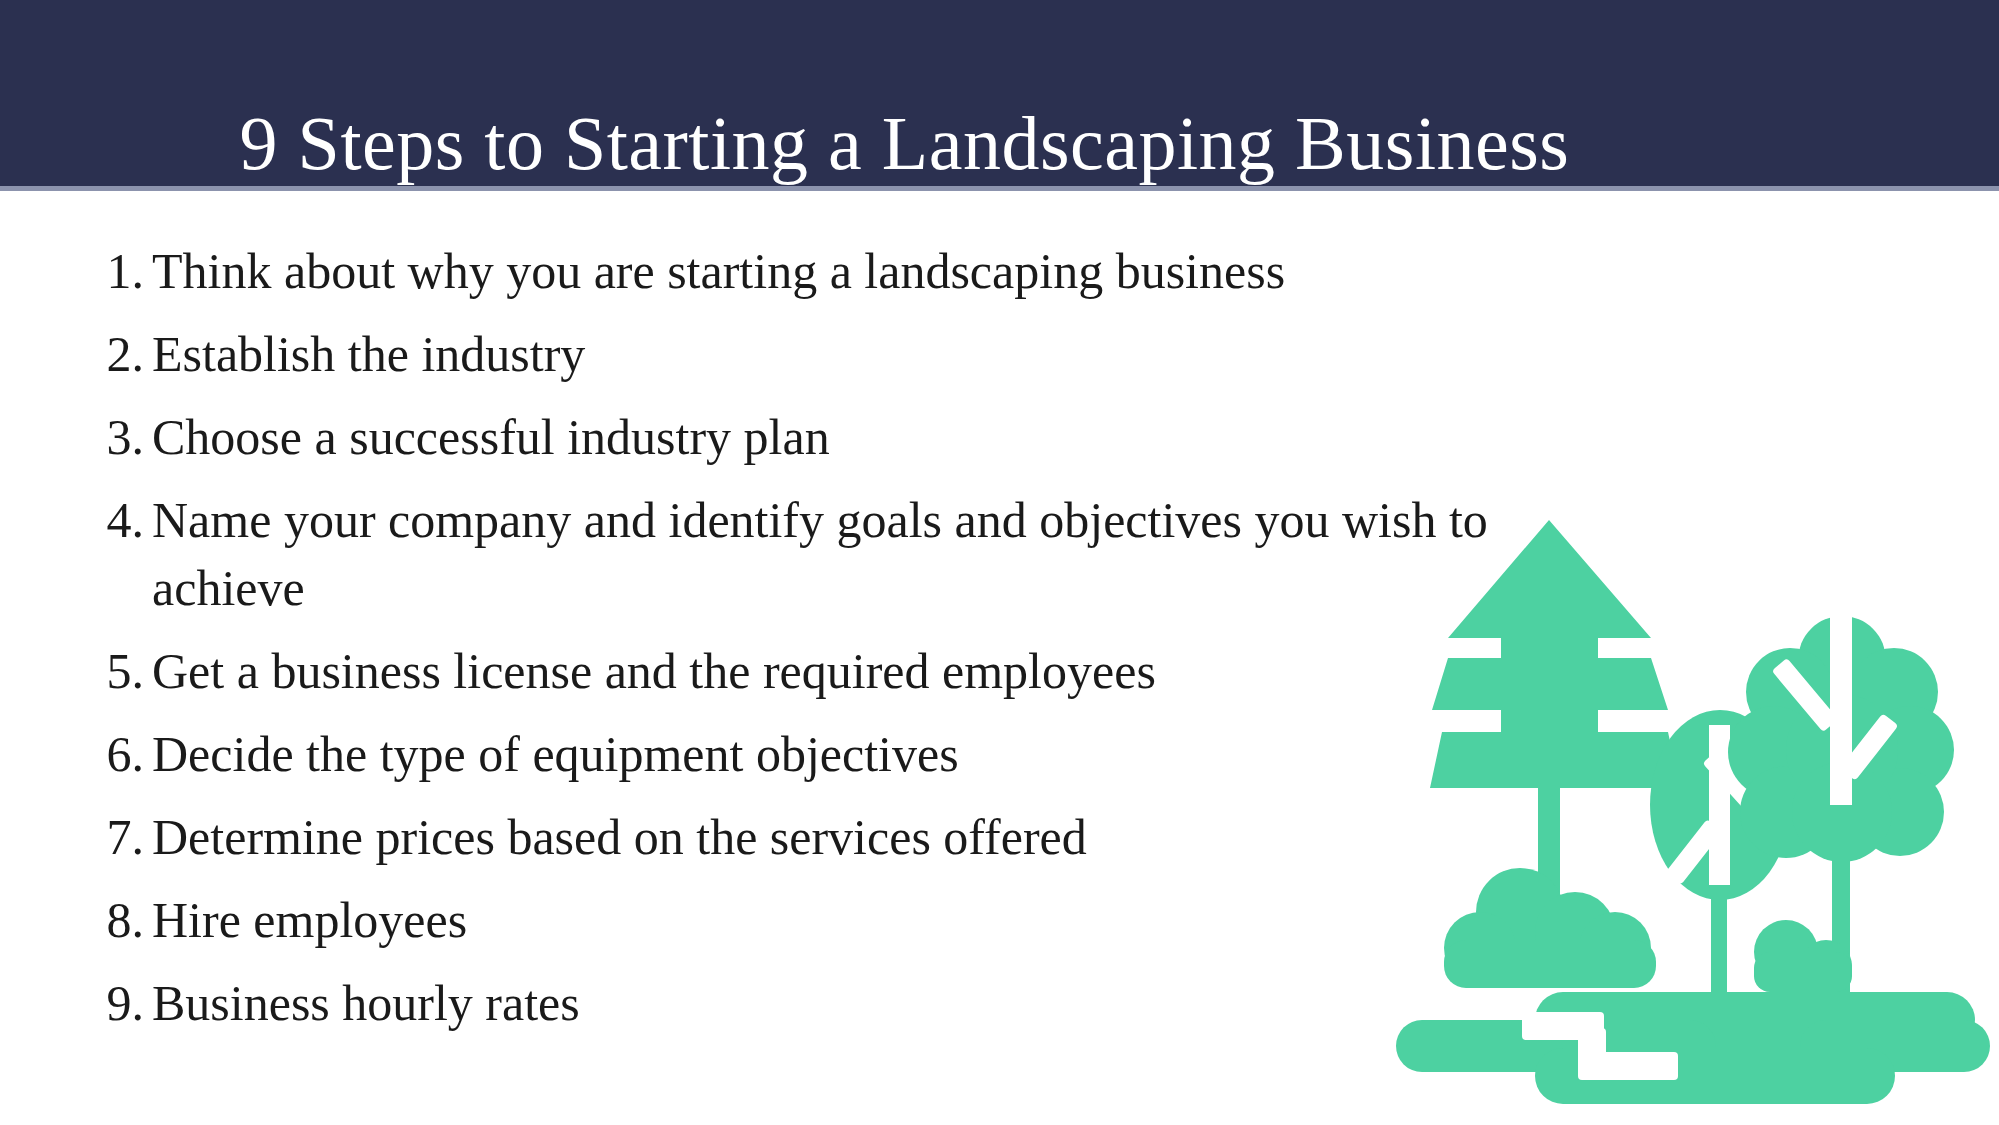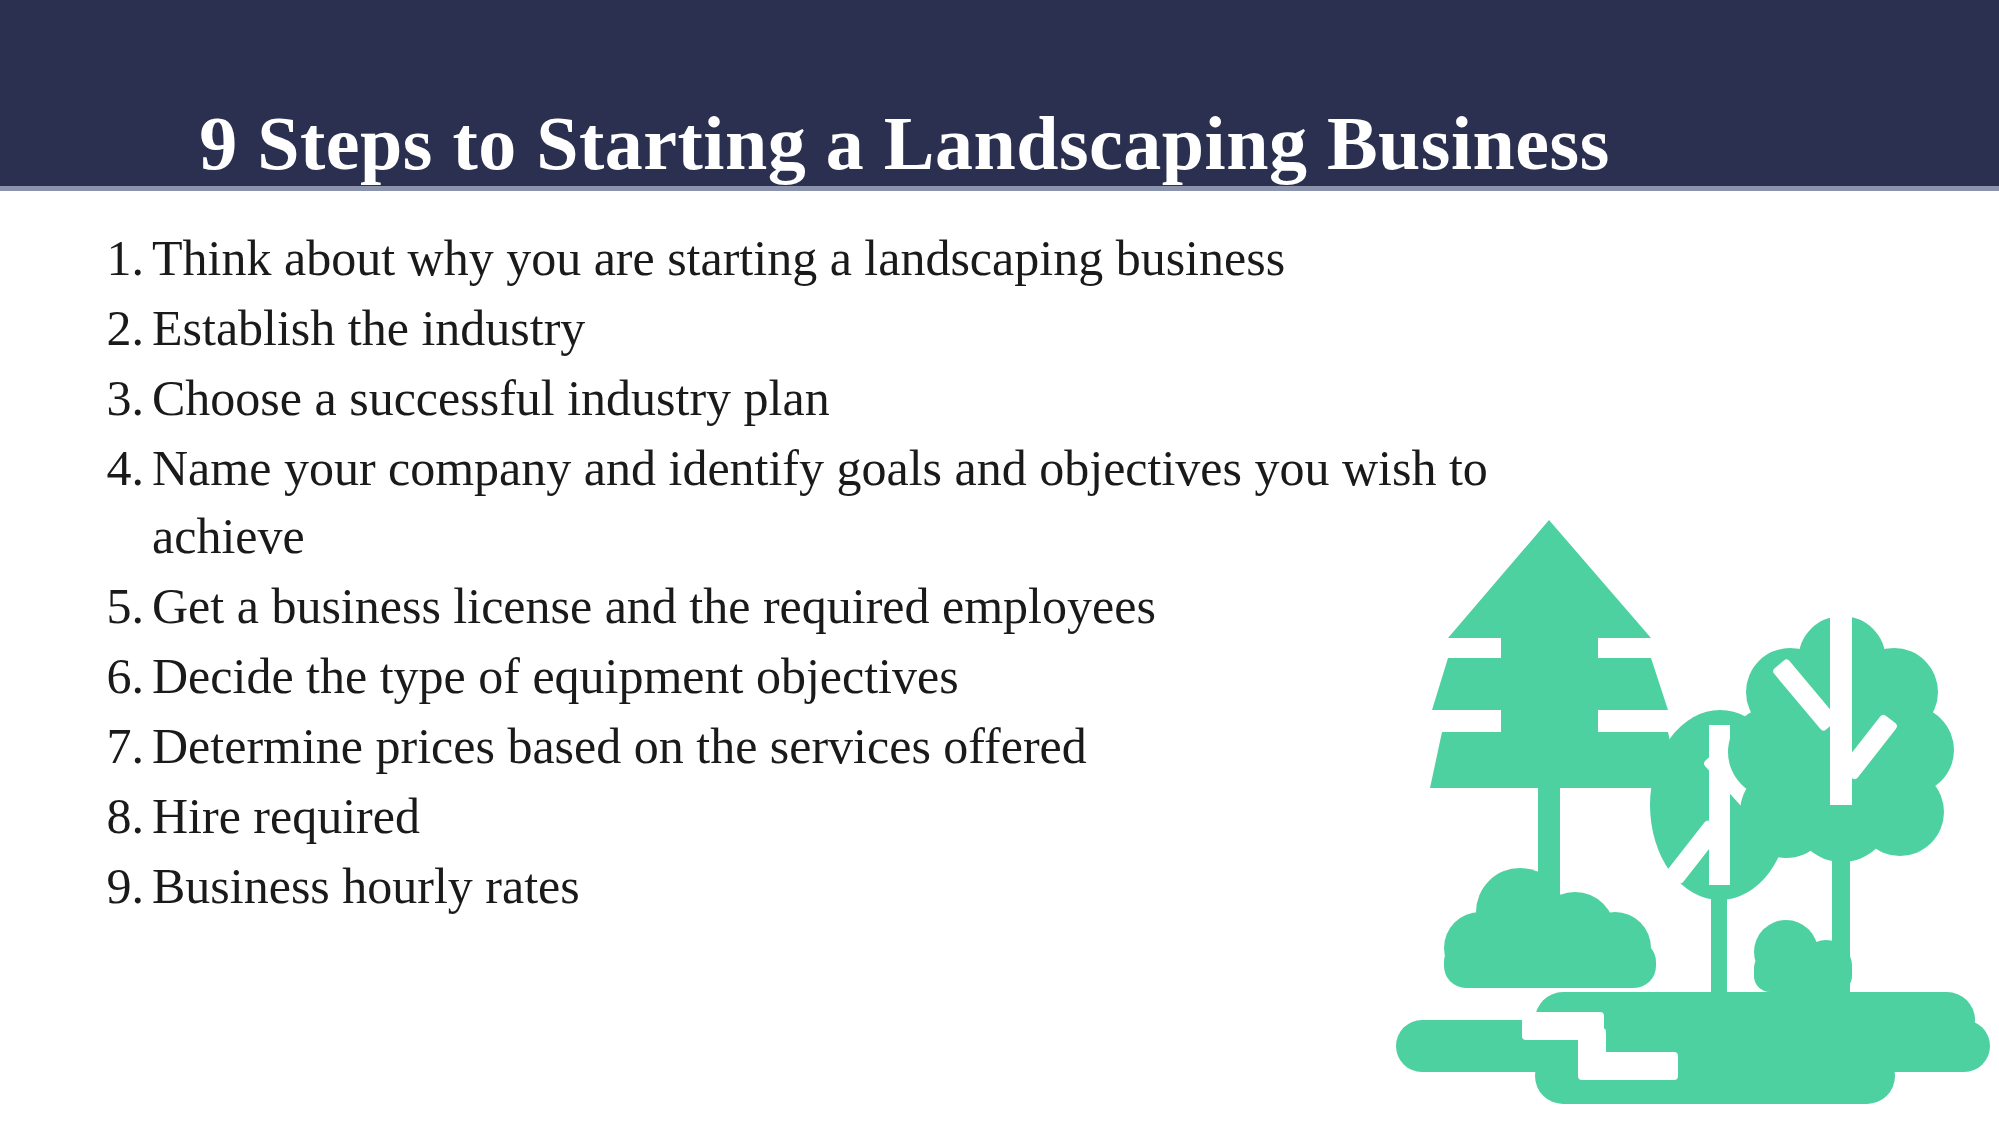--- a/index.html
+++ b/index.html
@@ -42,21 +42,21 @@
     width: 1999px;
     height: 186px;
     display: flex;
     align-items: center;
     justify-content: center;
     box-sizing: border-box;
     padding-right: 190px;
     color: #ffffff;
     font-family: "Liberation Serif", "DejaVu Serif", serif;
     font-size: 76px;
-    font-weight: 700;
+    font-weight: 400;
     letter-spacing: 0.5px;
     white-space: nowrap;
   }
 
   
   .steps-list {
     position: absolute;
     left: 92px;
     top: 222px;
     width: 1430px;
@@ -64,21 +64,21 @@
     padding: 0 0 0 56px;
     list-style: none;
     counter-reset: stepcounter;
   }
   .step-item {
     position: relative;
     font-family: "Liberation Serif", "DejaVu Serif", serif;
     font-size: 50px;
     line-height: 68px;
     color: #1a1a1a;
-    margin: 2px 0 1px 0;
+    margin: 15px 0 1px 0;
     padding-left: 4px;
   }
   .step-item::before {
     counter-increment: stepcounter;
     content: counter(stepcounter) ".";
     position: absolute;
     left: -56px;
     top: 0;
     width: 52px;
     text-align: right;
@@ -112,21 +112,21 @@
   <h1 class="slide-title">9 Steps to Starting a Landscaping Business</h1>
 
   <ol class="steps-list">
     <li class="step-item">Think about why you are starting a landscaping business</li>
     <li class="step-item">Establish the industry</li>
     <li class="step-item">Choose a successful industry plan</li>
     <li class="step-item">Name your company and identify goals and objectives you wish to achieve</li>
     <li class="step-item">Get a business license and the required employees</li>
     <li class="step-item">Decide the type of equipment objectives</li>
     <li class="step-item">Determine prices based on the services offered</li>
-    <li class="step-item">Hire required</li>
+    <li class="step-item">Hire employees</li>
     <li class="step-item">Business hourly rates</li>
   </ol>
 
   <div class="illustration">
     <svg viewBox="0 0 620 620" xmlns="http://www.w3.org/2000/svg">
       <g fill="#4dd1a1">
 
         <rect x="168" y="280" width="22" height="180"></rect>
 
         <path d="M179 20 L281 138 L228 138 L228 158 L281 158 L281 158

